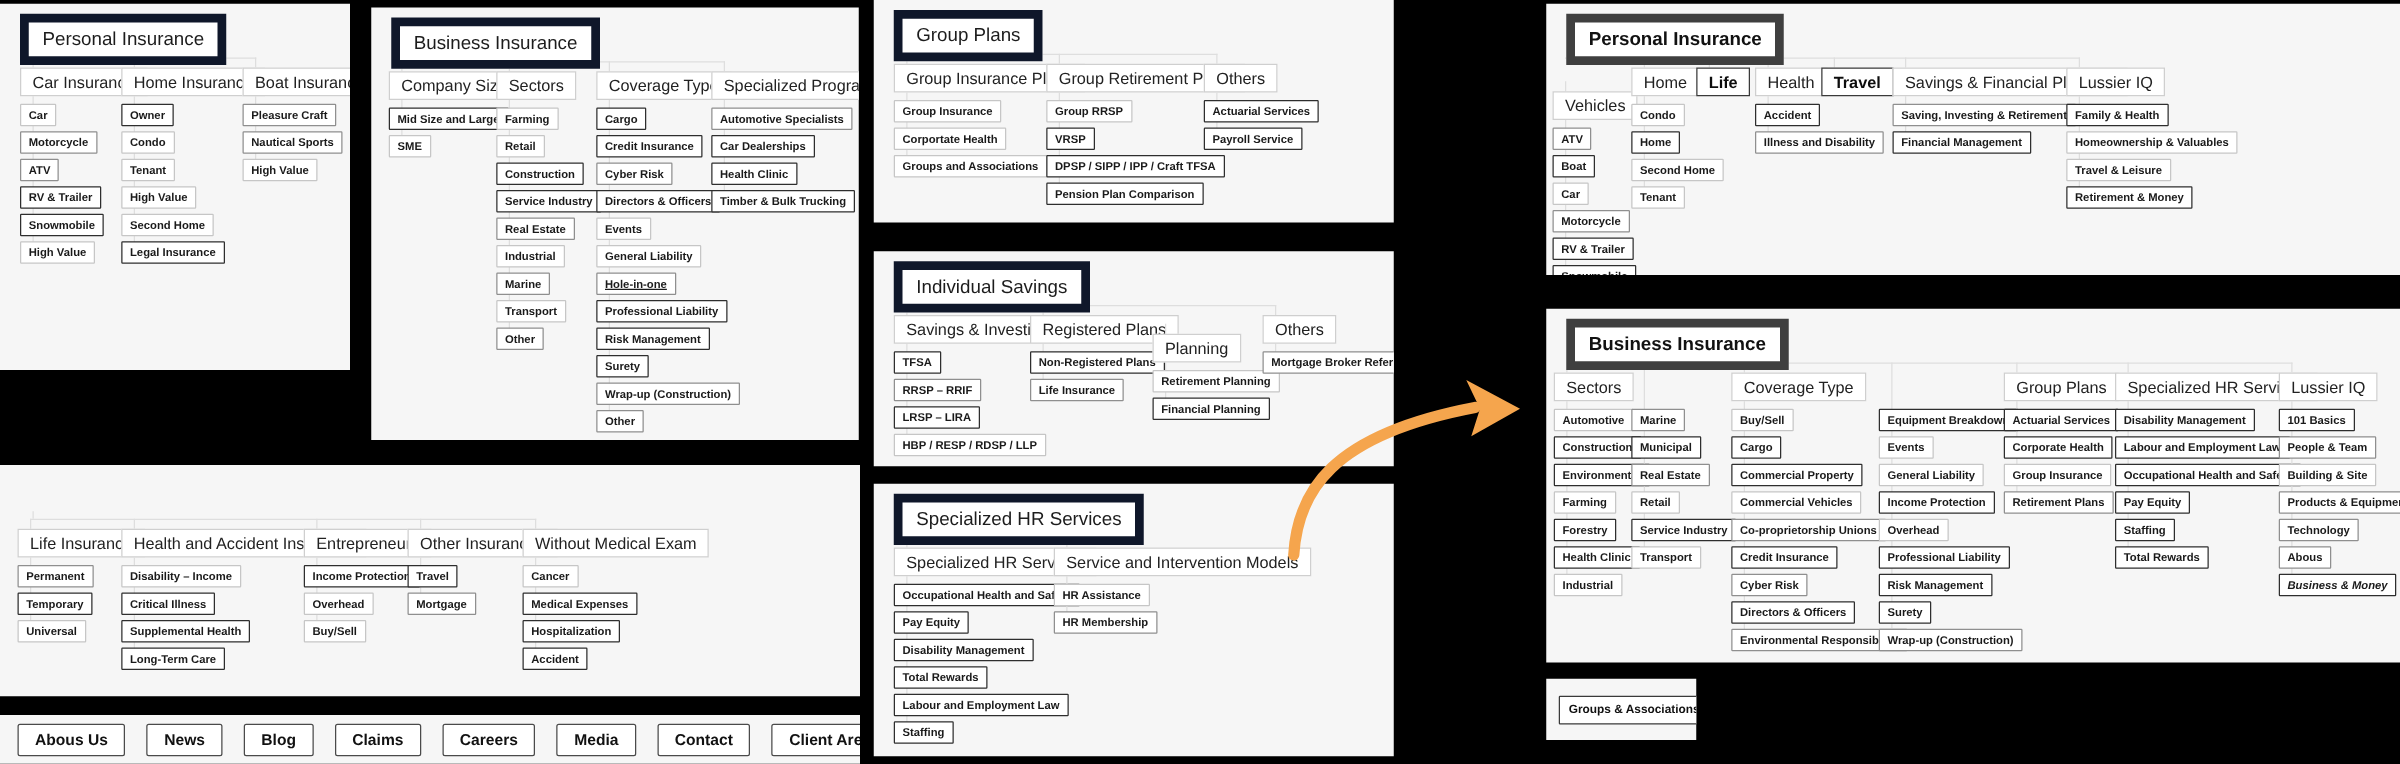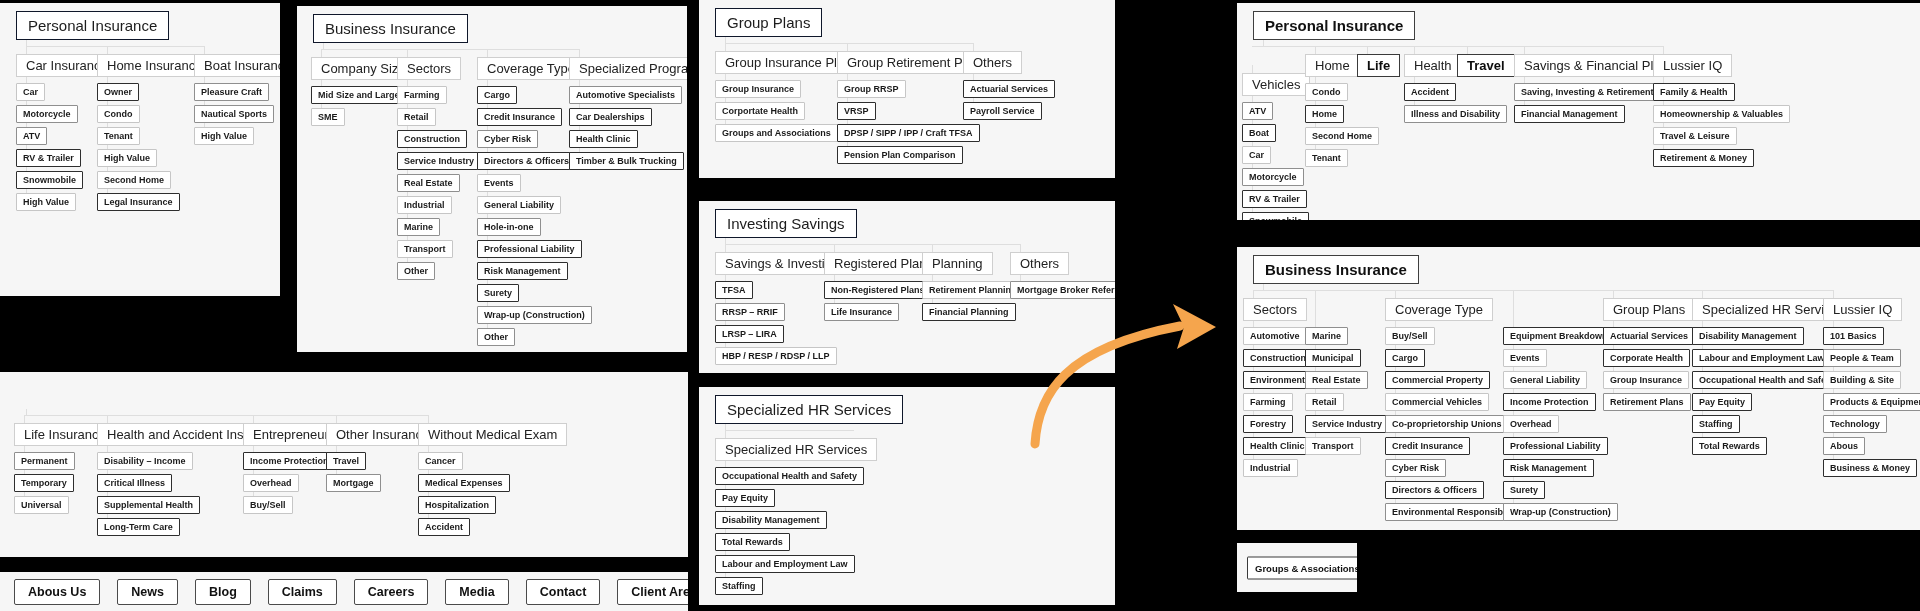--- a/index.html
+++ b/index.html
@@ -1,20 +1,20 @@
 <!DOCTYPE html>
 <html><head>
 <meta charset="utf-8">
 <style>
   html,body{margin:0;padding:0;background:#000;}
   body{width:1920px;height:611px;position:relative;overflow:hidden;
        font-family:"Liberation Sans",sans-serif;}
   #root{position:absolute;inset:0;}
   .panel{position:absolute;background:#f6f6f6;overflow:hidden;}
-  .ptitle{position:absolute;left:16px;top:8px;background:#fff;border:1px solid #0f172a;
+  .ptitle{position:absolute;left:16px;top:8px;background:#fff;border:7px solid #0f172a;
           padding:5px 11px;font-size:15px;line-height:17px;color:#1c1c1c;
           white-space:nowrap;z-index:2;}
   .ptitle.bold{font-weight:700;border-color:#3f3f3f;color:#111;}
   .col{position:absolute;top:51px;z-index:1;}
   .col::before{content:"";position:absolute;left:10px;top:-8px;bottom:9px;width:1px;
                background:#dedede;}
   .col.nohead{padding-top:29px;}
   .chead{position:relative;display:table;background:#fff;border:1px solid #cfcfcf;
          padding:3px 9px;margin-bottom:6px;font-size:13px;line-height:15px;color:#222;
          white-space:nowrap;}
@@ -88,21 +88,21 @@
         <div class="item" style="border-color: rgb(143, 143, 143);">Other</div>
       </div>
       <div class="col" style="left: 180px;">
         <div class="chead">Coverage Type</div>
         <div class="item" style="border-color: rgb(46, 46, 46);">Cargo</div>
         <div class="item" style="border-color: rgb(46, 46, 46);">Credit Insurance</div>
         <div class="item" style="border-color: rgb(143, 143, 143);">Cyber Risk</div>
         <div class="item" style="border-color: rgb(46, 46, 46);">Directors &amp; Officers</div>
         <div class="item" style="border-color: rgb(198, 198, 198);">Events</div>
         <div class="item" style="border-color: rgb(198, 198, 198);">General Liability</div>
-        <div class="item" style="border-color: rgb(143, 143, 143);">Hole-in-one</div>
+        <div class="item" style="border-color: rgb(143, 143, 143); text-decoration: underline;">Hole-in-one</div>
         <div class="item" style="border-color: rgb(46, 46, 46);">Professional Liability</div>
         <div class="item" style="border-color: rgb(46, 46, 46);">Risk Management</div>
         <div class="item" style="border-color: rgb(46, 46, 46);">Surety</div>
         <div class="item" style="border-color: rgb(143, 143, 143);">Wrap-up (Construction)</div>
         <div class="item" style="border-color: rgb(143, 143, 143);">Other</div>
       </div>
       <div class="col" style="left: 272px;">
         <div class="chead">Specialized Programs</div>
         <div class="item" style="border-color: rgb(143, 143, 143);">Automotive Specialists</div>
         <div class="item" style="border-color: rgb(46, 46, 46);">Car Dealerships</div>
@@ -129,34 +129,34 @@
       </div>
       <div class="col" style="left: 264px;">
         <div class="chead">Others</div>
         <div class="item" style="border-color: rgb(46, 46, 46);">Actuarial Services</div>
         <div class="item" style="border-color: rgb(46, 46, 46);">Payroll Service</div>
       </div>
       <div class="hline" style="left: 26px; top: 43px; width: 249px; height: 1px; background: rgb(222, 222, 222);"></div>
       <div class="vstub" style="left: 26px; top: 37px; width: 1px; height: 6px; background: rgb(222, 222, 222);"></div>
     </div>
     <div class="panel" style="background: rgb(246, 246, 246); left: 699px; top: 201px; width: 416px; height: 172px;">
-      <div class="ptitle">Investing Savings</div>
+      <div class="ptitle">Individual Savings</div>
       <div class="col" style="left: 16px;">
         <div class="chead">Savings &amp; Investing</div>
         <div class="item" style="border-color: rgb(46, 46, 46);">TFSA</div>
         <div class="item" style="border-color: rgb(143, 143, 143);">RRSP – RRIF</div>
         <div class="item" style="border-color: rgb(46, 46, 46);">LRSP – LIRA</div>
         <div class="item" style="border-color: rgb(198, 198, 198);">HBP / RESP / RDSP / LLP</div>
       </div>
       <div class="col" style="left: 125px;">
         <div class="chead">Registered Plans</div>
         <div class="item" style="border-color: rgb(46, 46, 46);">Non-Registered Plans</div>
         <div class="item" style="border-color: rgb(143, 143, 143);">Life Insurance</div>
       </div>
-      <div class="col" style="left: 223px;">
+      <div class="col" style="left: 223px; margin-top: 15px;">
         <div class="chead">Planning</div>
         <div class="item" style="border-color: rgb(198, 198, 198);">Retirement Planning</div>
         <div class="item" style="border-color: rgb(46, 46, 46);">Financial Planning</div>
       </div>
       <div class="col" style="left: 311px;">
         <div class="chead">Others</div>
         <div class="item" style="border-color: rgb(143, 143, 143);">Mortgage Broker Referral</div>
       </div>
       <div class="hline" style="left: 26px; top: 43px; width: 296px; height: 1px; background: rgb(222, 222, 222);"></div>
       <div class="vstub" style="left: 26px; top: 37px; width: 1px; height: 6px; background: rgb(222, 222, 222);"></div>
@@ -164,20 +164,25 @@
     <div class="panel" style="background: rgb(246, 246, 246); left: 699px; top: 387px; width: 416px; height: 218px;">
       <div class="ptitle">Specialized HR Services</div>
       <div class="col" style="left: 16px;">
         <div class="chead">Specialized HR Services</div>
         <div class="item" style="border-color: rgb(46, 46, 46);">Occupational Health and Safety</div>
         <div class="item" style="border-color: rgb(46, 46, 46);">Pay Equity</div>
         <div class="item" style="border-color: rgb(46, 46, 46);">Disability Management</div>
         <div class="item" style="border-color: rgb(46, 46, 46);">Total Rewards</div>
         <div class="item" style="border-color: rgb(46, 46, 46);">Labour and Employment Law</div>
         <div class="item" style="border-color: rgb(46, 46, 46);">Staffing</div>
+      </div>
+      <div class="col" style="left: 144px;">
+        <div class="chead">Service and Intervention Models</div>
+        <div class="item" style="border-color: rgb(198, 198, 198);">HR Assistance</div>
+        <div class="item" style="border-color: rgb(143, 143, 143);">HR Membership</div>
       </div>
       <div class="hline" style="left: 26px; top: 43px; width: 129px; height: 1px; background: rgb(222, 222, 222);"></div>
       <div class="vstub" style="left: 26px; top: 37px; width: 1px; height: 6px; background: rgb(222, 222, 222);"></div>
     </div>
     <div class="panel" style="background: rgb(246, 246, 246); left: 0px; top: 372px; width: 688px; height: 185px;">
       <div class="col" style="left: 14px;">
         <div class="chead">Life Insurance</div>
         <div class="item" style="border-color: rgb(143, 143, 143);">Permanent</div>
         <div class="item" style="border-color: rgb(46, 46, 46);">Temporary</div>
         <div class="item" style="border-color: rgb(198, 198, 198);">Universal</div>
@@ -314,21 +319,21 @@
         <div class="item" style="border-color: rgb(46, 46, 46);">Total Rewards</div>
       </div>
       <div class="col" style="left: 586px;">
         <div class="chead">Lussier IQ</div>
         <div class="item" style="border-color: rgb(46, 46, 46);">101 Basics</div>
         <div class="item" style="border-color: rgb(143, 143, 143);">People &amp; Team</div>
         <div class="item" style="border-color: rgb(198, 198, 198);">Building &amp; Site</div>
         <div class="item" style="border-color: rgb(143, 143, 143);">Products &amp; Equipment</div>
         <div class="item" style="border-color: rgb(143, 143, 143);">Technology</div>
         <div class="item" style="border-color: rgb(143, 143, 143);">Abous</div>
-        <div class="item" style="border-color: rgb(46, 46, 46);">Business &amp; Money</div>
+        <div class="item" style="border-color: rgb(46, 46, 46); font-style: italic;">Business &amp; Money</div>
       </div>
       <div class="hline" style="left: 16px; top: 43px; width: 581px; height: 1px; background: rgb(222, 222, 222);"></div>
       <div class="vstub" style="left: 26px; top: 37px; width: 1px; height: 6px; background: rgb(222, 222, 222);"></div>
     </div>
     <div class="panel" style="background: rgb(246, 246, 246); left: 1237px; top: 543px; width: 120px; height: 49px;">
       <div class="badge-box">Groups &amp; Associations</div>
     </div>
     <div class="panel footer" style="background: rgb(246, 246, 246); left: 0px; top: 572px; width: 688px; height: 39px;">
       <div class="inner"><div class="footer-btn">Abous Us</div><div class="footer-btn">News</div><div class="footer-btn">Blog</div><div class="footer-btn">Claims</div><div class="footer-btn">Careers</div><div class="footer-btn">Media</div><div class="footer-btn">Contact</div><div class="footer-btn">Client Area</div></div>
     </div>

